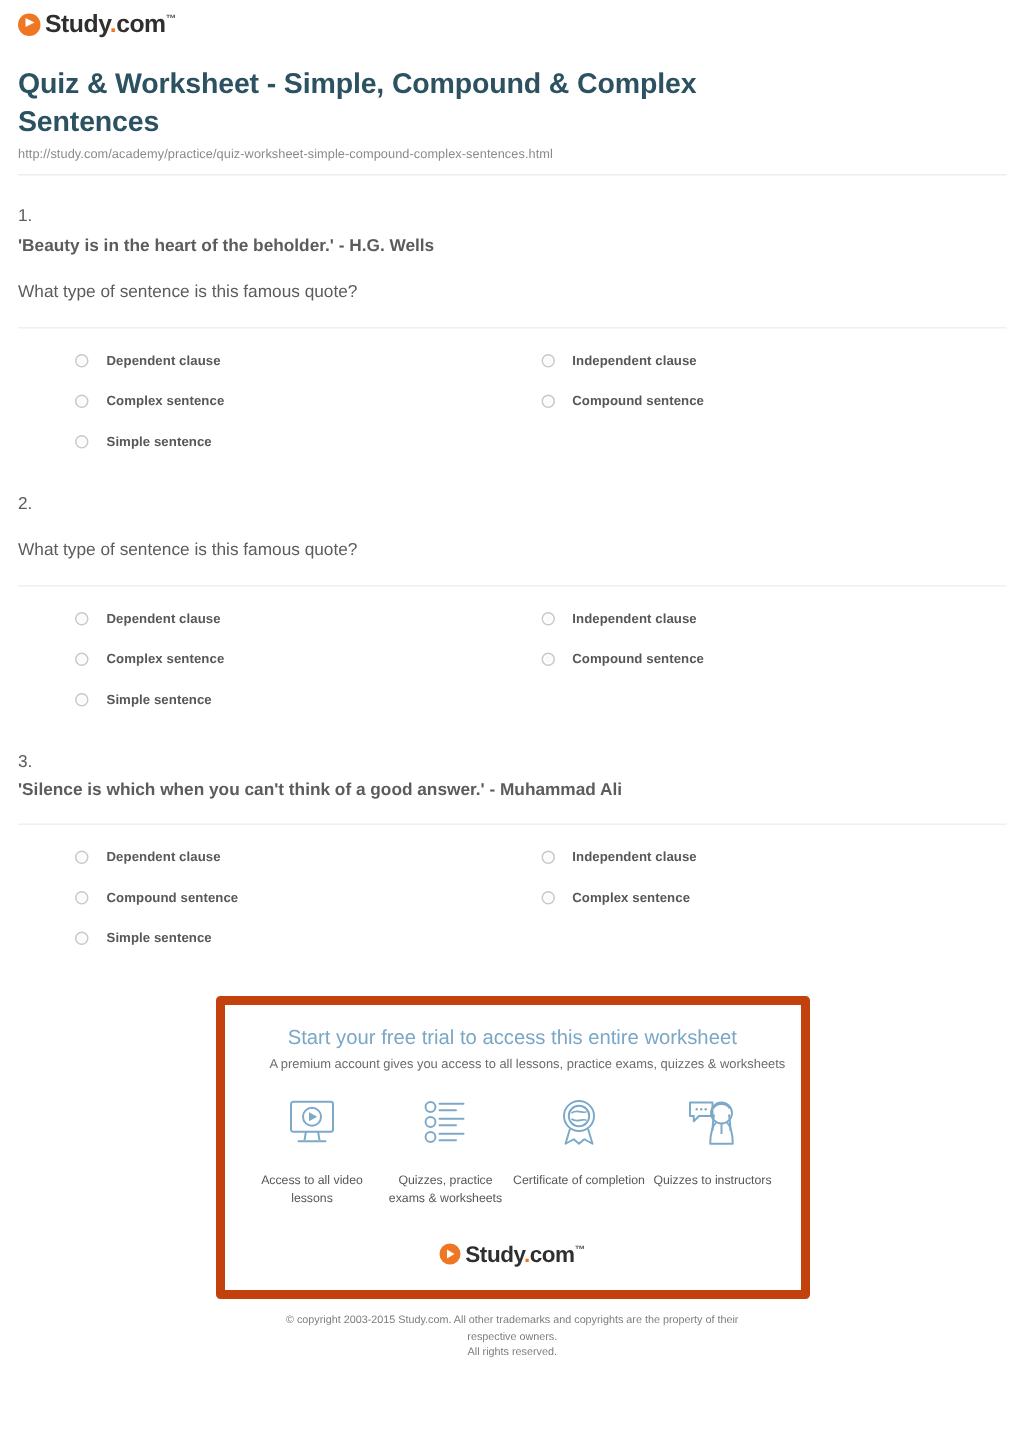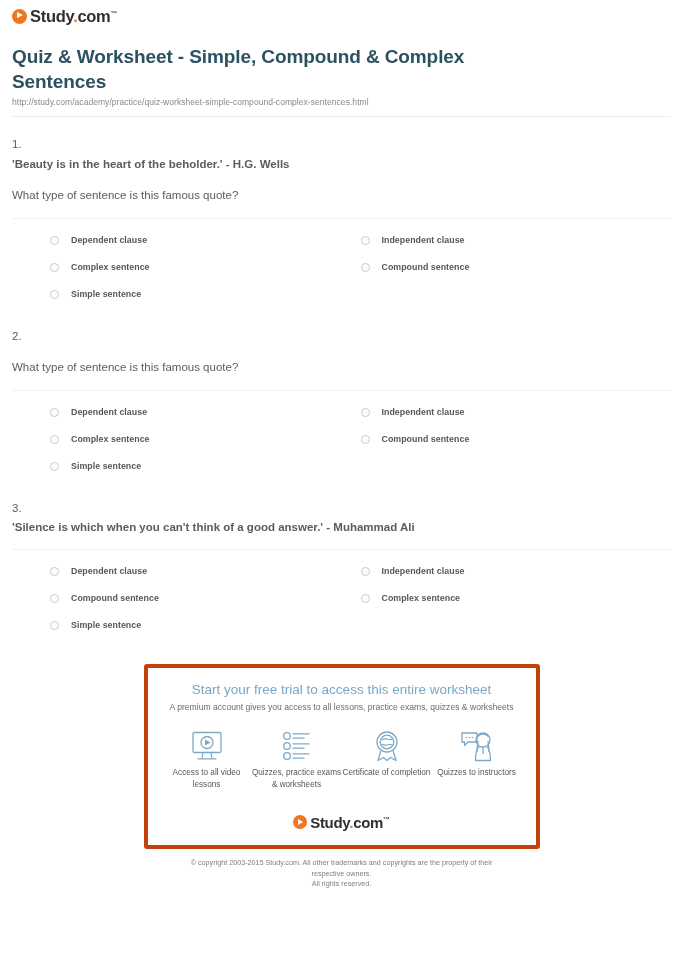--- a/index.html
+++ b/index.html
@@ -141,41 +141,42 @@
     letter-spacing: 0.05px;
   }
   .opt-spacer { }
 
   
   .promo-wrap {
     margin: 24px auto 0 auto;
     width: 396px;
   }
   .promo {
-    border: 4px solid #c2410c;
+    border: 6px solid #c2410c;
     border-radius: 3px;
     background: #ffffff;
     overflow: hidden;
   }
   .promo-body {
     padding: 14px 10px 10px 10px;
     text-align: center;
   }
   .promo-head {
     font-size: 13.5px;
     color: #7aa7c6;
     font-weight: normal;
     margin: 0 0 4px 0;
     line-height: 1.2;
   }
   .promo-sub {
     font-size: 8.6px;
     color: #6b6b6b;
     margin: 0;
     line-height: 1.3;
+    text-align: right;
   }
   .features {
     display: flex;
     justify-content: space-around;
     align-items: flex-start;
     margin: 16px 4px 0 4px;
   }
   .feature {
     width: 92px;
     text-align: center;
@@ -184,21 +185,21 @@
     height: 34px;
     display: flex;
     align-items: center;
     justify-content: center;
     color: #7da9c9;
   }
   .feature-label {
     font-size: 8.2px;
     color: #575757;
     line-height: 1.45;
-    margin-top: 4px;
+    margin-top: 16px;
   }
   .promo-logo {
     text-align: center;
     padding: 14px 0 12px 0;
   }
   .promo-logo .logo-mark { width: 14px; height: 14px; }
   .promo-logo .logo-mark::after { left: 5px; top: 3.4px; border-left-width: 5.6px; border-top-width: 3.5px; border-bottom-width: 3.5px; }
   .promo-logo .logo-text { font-size: 15px; }
   .promo-banner {
     background: #4a90c4;

